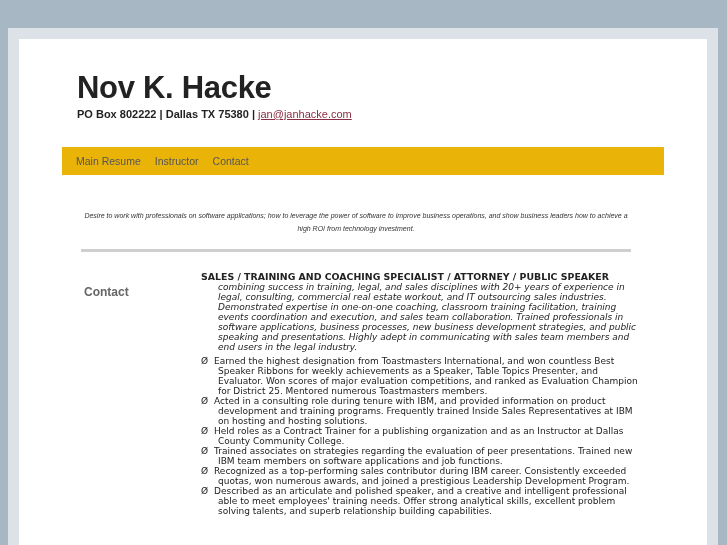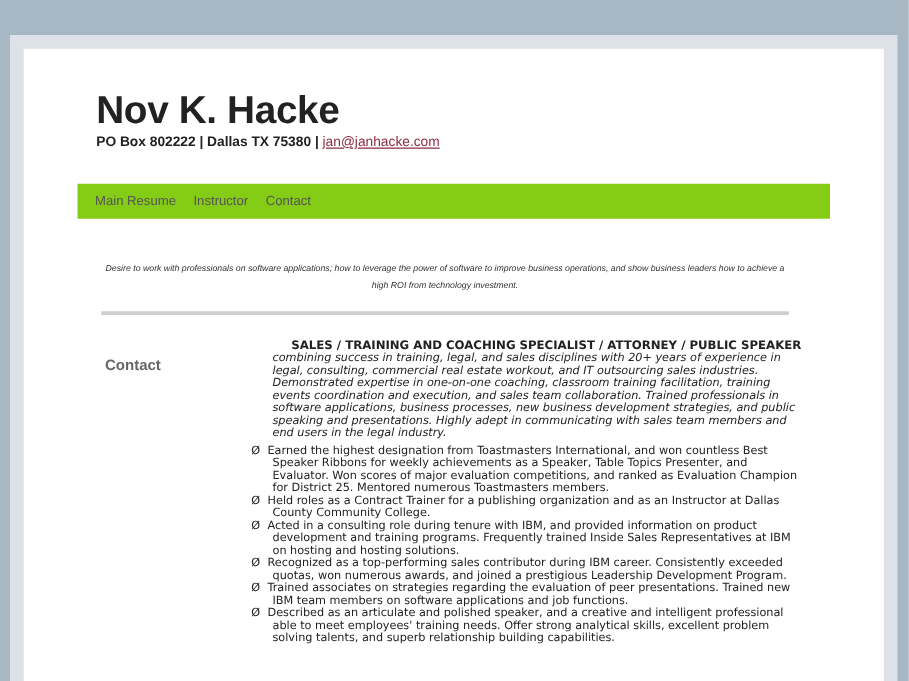--- a/index.html
+++ b/index.html
@@ -23,21 +23,21 @@
     font-size: 31px; font-weight: bold; color: #222222; letter-spacing: -0.3px;
     line-height: 38px;
   }
   .contact-line {
     position: absolute; left: 58px; top: 69px;
     font-size: 11px; font-weight: bold; color: #222222;
   }
   .contact-line a { color: #8b2e45; font-weight: normal; }
   .nav {
     position: absolute; left: 43px; top: 108px; width: 602px; height: 28px;
-    background: #84cc16;
+    background: #eab308;
     display: flex; align-items: center; padding-left: 14px; box-sizing: border-box;
   }
   .nav a {
     font-size: 10.5px; color: #555555; text-decoration: none; margin-right: 14px;
   }
   .objective {
     position: absolute; left: 62px; top: 170px; width: 550px;
     font-size: 7px; font-style: italic; color: #333333; text-align: center; line-height: 13px;
   }
   .rule {
@@ -46,21 +46,21 @@
   }
   .section-label {
     position: absolute; left: 65px; top: 246px;
     font-size: 12px; font-weight: bold; color: #666666;
   }
   .content {
     position: absolute; left: 182px; top: 233px; width: 440px;
     font-family: "DejaVu Sans", sans-serif; font-size: 9px; color: #222222;
     line-height: 10px;
   }
-  .headline { font-weight: bold; font-size: 9.4px; text-align: right; }
+  .headline { font-weight: bold; font-size: 9.4px; }
   .para { padding-left: 17px; margin-bottom: 4px; font-style: italic; }
   .bullet { padding-left: 17px; text-indent: -17px; margin-bottom: 0; }
   .bullet .mark { display: inline-block; width: 13px; text-indent: 0; }
 </style>
 </head>
 <body>
 
 <div class="frame"></div>
 <div class="page">
   <h1 class="name">Nov K. Hacke</h1>
@@ -77,19 +77,19 @@
   <div class="objective">Desire to work with professionals on software applications; how to leverage the power of software to improve business operations, and show business leaders how to achieve a high ROI from technology investment.</div>
   <div class="rule"></div>
 
   <div class="section-label">Contact</div>
 
   <div class="content">
     <div class="headline">SALES / TRAINING AND COACHING SPECIALIST / ATTORNEY / PUBLIC SPEAKER</div>
     <div class="para">combining success in  training, legal, and sales disciplines with 20+ years of experience in legal, consulting, commercial real estate workout, and IT outsourcing sales industries. Demonstrated expertise in one-on-one coaching, classroom training facilitation, training events coordination and execution, and sales team collaboration. Trained professionals in software applications, business processes, new business development strategies, and public speaking and presentations. Highly adept in communicating with sales team members and end users in the legal industry.</div>
 
     <div class="bullet"><span class="mark">Ø</span><span>Earned the highest designation from Toastmasters International, and won countless Best Speaker Ribbons for weekly achievements as a Speaker, Table Topics Presenter, and Evaluator.  Won scores of major evaluation competitions, and ranked as Evaluation Champion for District 25. Mentored numerous Toastmasters members.</span></div>
+    <div class="bullet"><span class="mark">Ø</span><span>Acted in a consulting role during tenure with IBM, and provided information on product development and training programs. Frequently trained Inside Sales Representatives at IBM on hosting and hosting solutions.</span></div>
     <div class="bullet"><span class="mark">Ø</span><span>Held roles as a Contract Trainer for a publishing organization and as an Instructor at Dallas County Community College.</span></div>
-    <div class="bullet"><span class="mark">Ø</span><span>Acted in a consulting role during tenure with IBM, and provided information on product development and training programs. Frequently trained Inside Sales Representatives at IBM on hosting and hosting solutions.</span></div>
+    <div class="bullet"><span class="mark">Ø</span><span>Trained associates on strategies regarding the evaluation of peer presentations. Trained new IBM team members on software applications and job functions.</span></div>
     <div class="bullet"><span class="mark">Ø</span><span>Recognized as a top-performing sales contributor during IBM career. Consistently exceeded quotas, won numerous awards, and joined a prestigious Leadership Development Program.</span></div>
-    <div class="bullet"><span class="mark">Ø</span><span>Trained associates on strategies regarding the evaluation of peer presentations. Trained new IBM team members on software applications and job functions.</span></div>
     <div class="bullet"><span class="mark">Ø</span><span>Described as an articulate and polished speaker, and a creative and intelligent professional able to meet employees' training needs. Offer strong analytical skills, excellent problem solving talents, and superb relationship building capabilities.</span></div>
   </div>
 </div>
 
 </body></html>

